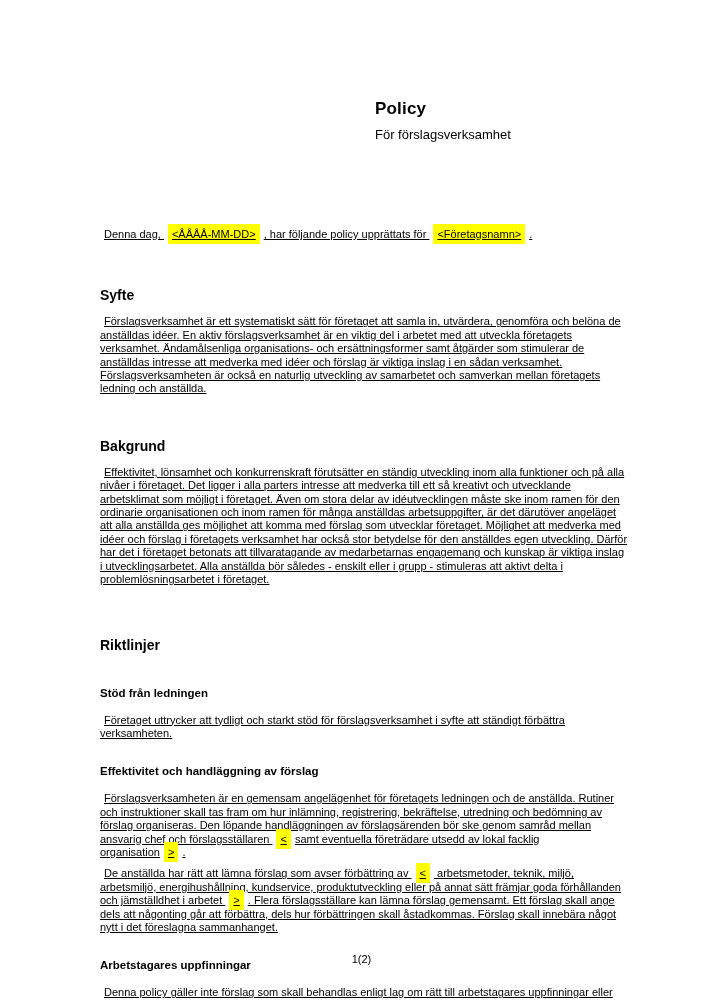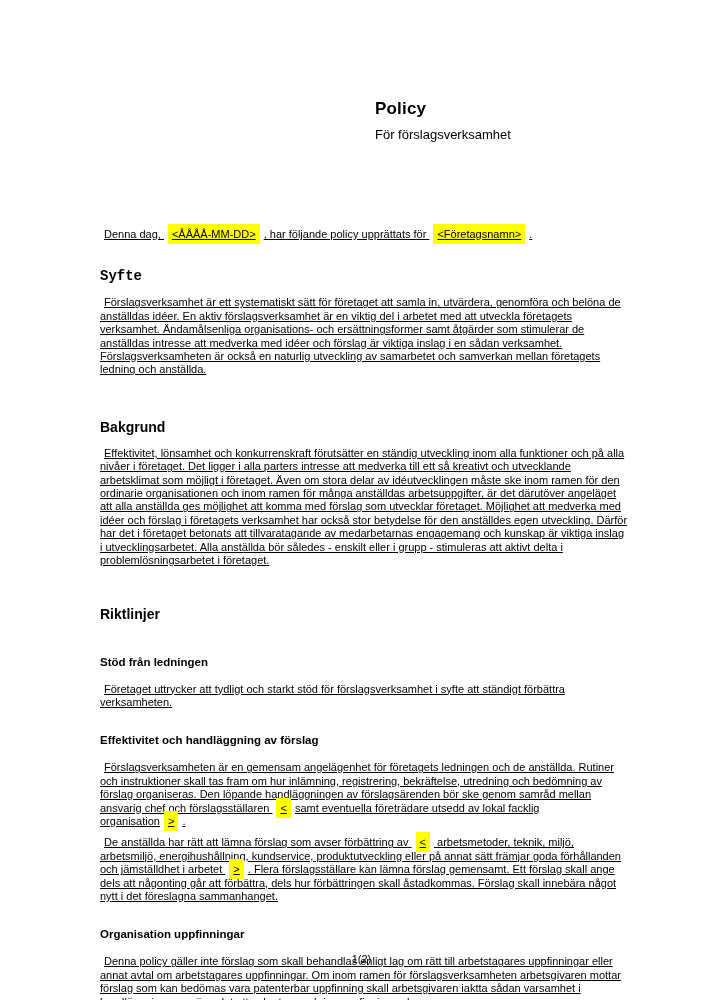--- a/index.html
+++ b/index.html
@@ -21,23 +21,23 @@
     position: absolute;
     left: 84px; top: 0;
     width: 545px;
   }
   .title-block { padding-top: 83px; margin-left: 271px; }
   h1 { font-size: 17px; line-height: 20px; font-weight: bold; letter-spacing: 0.2px; }
   .subtitle { font-size: 13px; line-height: 16px; font-weight: normal; }
   .intro { margin-top: 73px; }
   p.body { font-size: 11px; line-height: 13.4px; text-decoration: underline; }
   h2 { font-size: 14px; line-height: 17px; font-weight: bold; }
-  .h2-syfte { margin-top: 19px; font-family: Liberation Mono, monospace; }
+  .h2-syfte { margin-top: 38px; }
   .h2-bakgrund { margin-top: 34px; }
-  .h2-riktlinjer { margin-top: 30px; }
+  .h2-riktlinjer { margin-top: 42px; }
   h2 + p.body { margin-top: 3px; }
   h3 { font-size: 11.5px; line-height: 14px; font-weight: bold; margin-top: 16px; }
   h3.first { margin-top: 24px; }
   h3 + p.body { margin-top: 6px; }
   .hl { background: #ffff00; }
   .footer {
     position: absolute;
     left: 0; top: 941px; width: 707px;
     text-align: center;
     font-size: 11px; line-height: 13px;
@@ -65,21 +65,21 @@
     <h2 class="h2-riktlinjer">Riktlinjer</h2>
 
     <h3 class="first">Stöd från ledningen</h3>
     <p class="body"><span>Företaget uttrycker att tydligt och starkt stöd för förslagsverksamhet i syfte att ständigt förbättra verksamheten.</span></p>
 
     <h3>Effektivitet och handläggning av förslag</h3>
     <p class="body"><span>Förslagsverksamheten är en gemensam angelägenhet för företagets ledningen och de anställda. Rutiner och instruktioner skall tas fram om hur inlämning, registrering, bekräftelse, utredning och bedömning av förslag organiseras. Den löpande handläggningen av förslagsärenden bör ske genom samråd mellan ansvarig chef och förslagsställaren </span><span class="hl">&lt;</span><span>samt eventuella företrädare utsedd av lokal facklig organisation</span><span class="hl">&gt;</span><span>.</span></p>
 
     <p class="body"><span>De anställda har rätt att lämna förslag som avser förbättring av </span><span class="hl">&lt;</span><span> arbetsmetoder, teknik, miljö, arbetsmiljö, energihushållning, kundservice, produktutveckling eller på annat sätt främjar goda förhållanden och jämställdhet i arbetet </span><span class="hl">&gt;</span><span>. Flera förslagsställare kan lämna förslag gemensamt. Ett förslag skall ange dels att någonting går att förbättra, dels hur förbättringen skall åstadkommas. Förslag skall innebära något nytt i det föreslagna sammanhanget.</span></p>
 
-    <h3>Organisation uppfinningar</h3>
+    <h3>Arbetstagares uppfinningar</h3>
     <p class="body"><span>Denna policy gäller inte förslag som skall behandlas enligt lag om rätt till arbetstagares uppfinningar eller annat avtal om arbetstagares uppfinningar. Om inom ramen för förslagsverksamheten arbetsgivaren mottar förslag som kan bedömas vara patenterbar uppfinning skall arbetsgivaren iaktta sådan varsamhet i handläggningen av ärendet att sekretessen kring uppfinningen bevaras.</span></p>
 
   </div>
 
   <div class="footer">
     <span>1(2)</span>
   </div>
 </div>
 
 </body></html>

